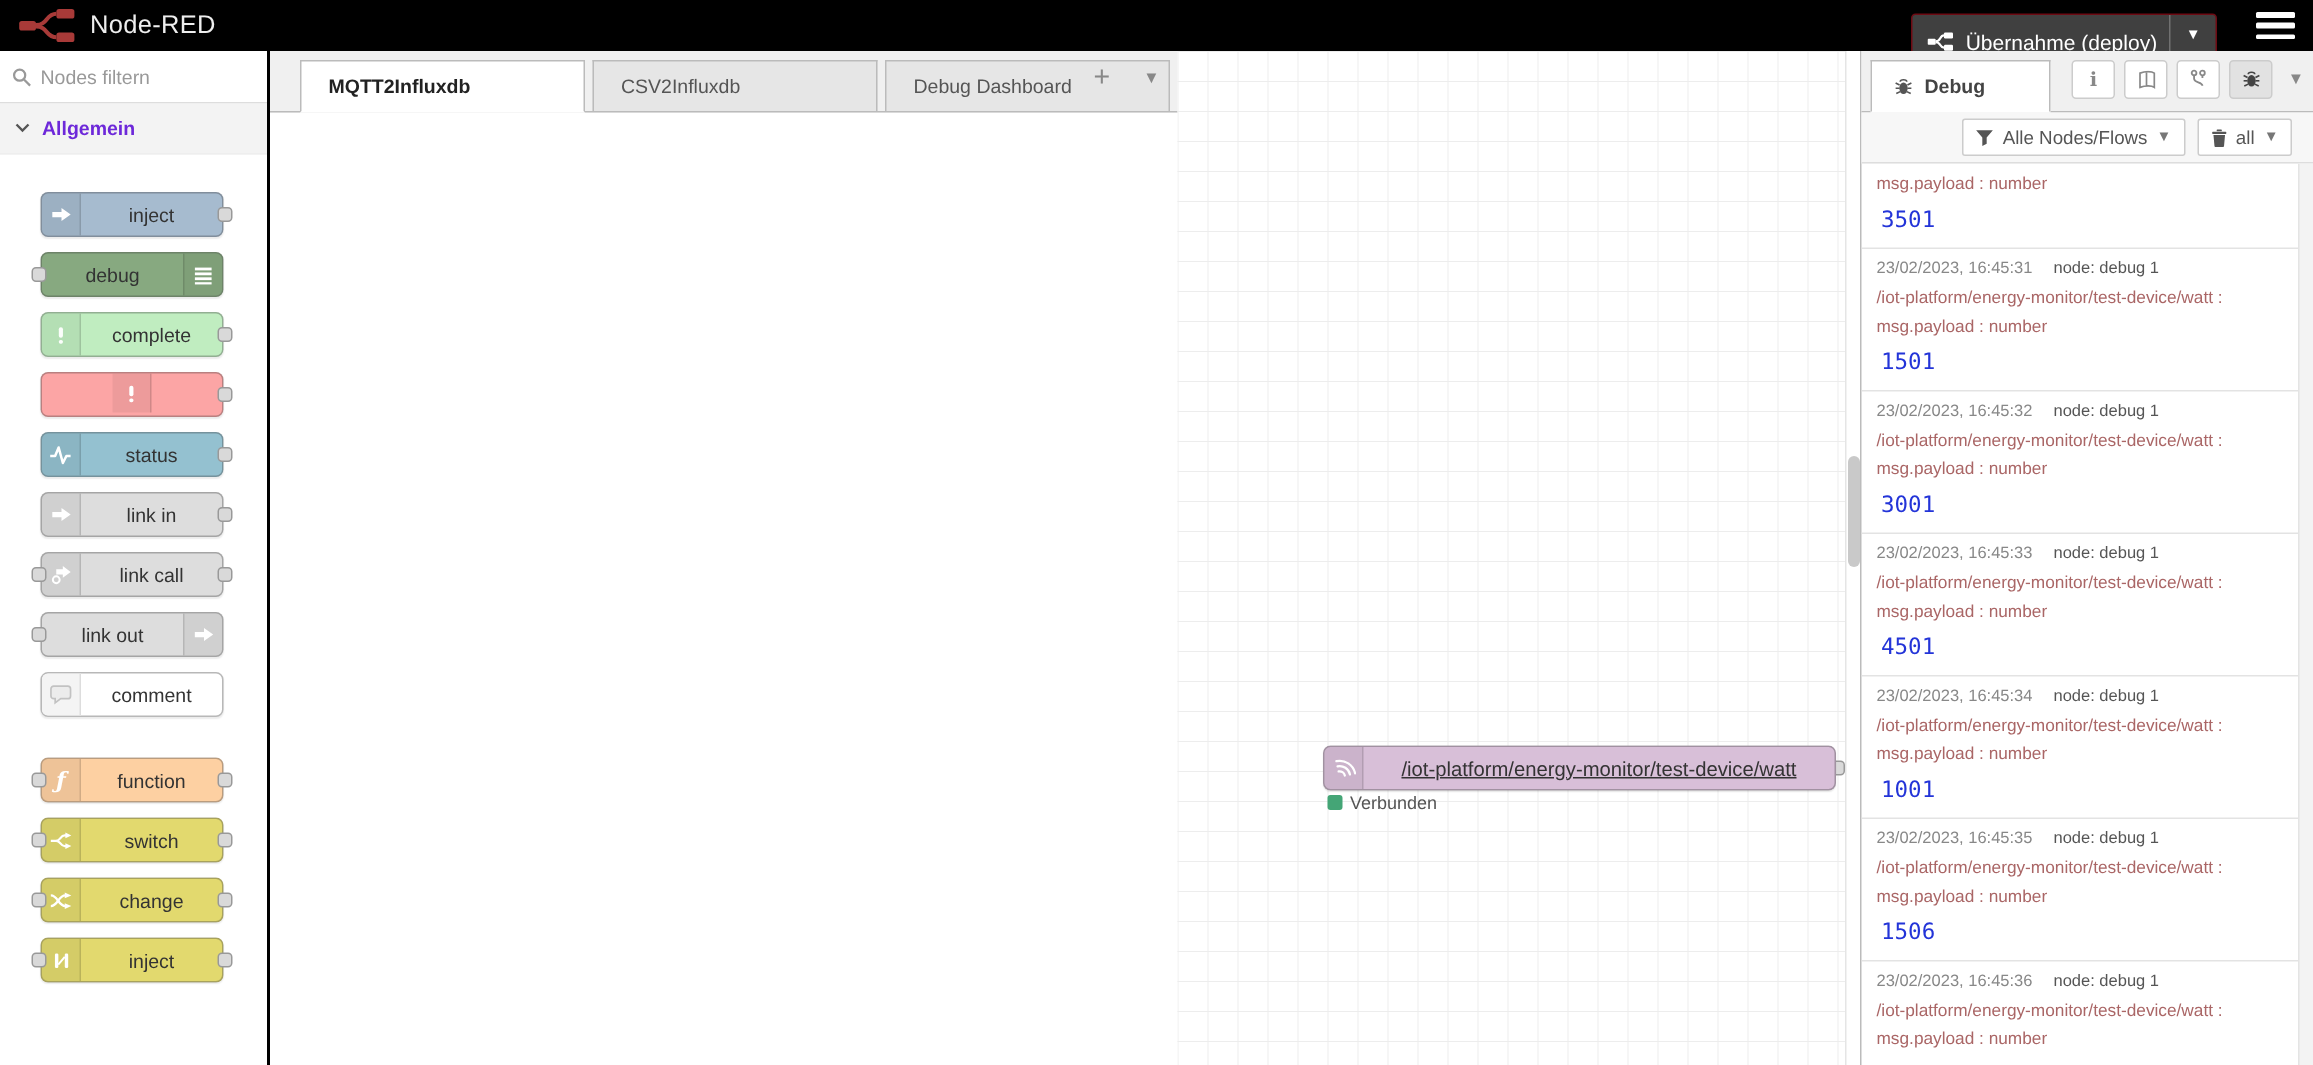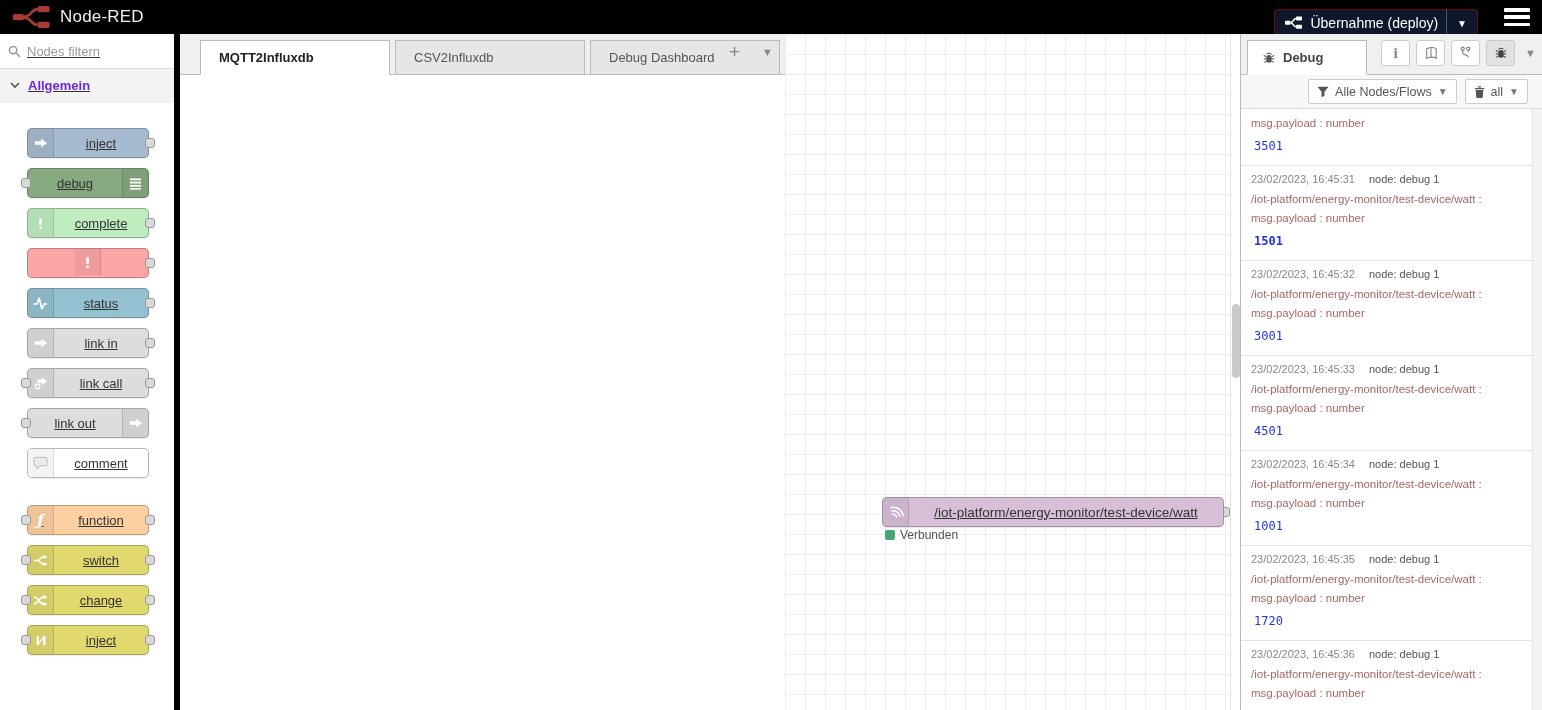--- a/index.html
+++ b/index.html
@@ -5,31 +5,31 @@
   * { margin:0; padding:0; box-sizing:border-box; }
   html,body { width:1542px; height:710px; overflow:hidden; }
   body { font-family:"Liberation Sans", sans-serif; background:#fff; color:#333; }
   #app { width:1542px; height:710px; display:flex; flex-direction:column; }
 
   
   .header { height:34px; background:#000; display:flex; align-items:center; padding:0 8px 0 12px; flex:0 0 34px; }
   .logo { display:flex; align-items:center; gap:8px; }
   .logo-title { color:#eee; font-size:17px; letter-spacing:.2px; }
   .header-spacer { flex:1; }
-  .deploy-btn { height:28px; background:#0f172a; border:1px solid #6e0a13; border-radius:3px; display:flex; align-items:center; color:#fff; font-size:14px; padding:0 0 0 10px; cursor:pointer; margin-right:26px;margin-top:12px; }
+  .deploy-btn { height:28px; background:#404040; border:1px solid #6e0a13; border-radius:3px; display:flex; align-items:flex-end; color:#fff; font-size:14px; padding:0 0 0 10px; cursor:pointer; margin-right:26px;margin-top:12px; }
   .deploy-btn .dlabel { margin:0 8px 0 8px; }
   .deploy-caret { padding:0 10px; border-left:1px solid rgba(255,255,255,0.25); height:100%; display:flex; align-items:center; font-size:10px; color:#fff; }
   .hamburger { width:26px; height:18px; display:flex; flex-direction:column; justify-content:space-between; cursor:pointer; margin-right:4px; }
   .hamburger span { display:block; height:3.5px; background:#fff; border-radius:1px; }
 
   
   .main { flex:1; display:flex; min-height:0; }
 
   
-  .palette { width:180px; flex:0 0 180px; border-right:6px solid #000000; background:#fff; display:flex; flex-direction:column;text-decoration:underline; }
+  .palette { width:180px; flex:0 0 180px; border-right:2px solid #000000; background:#fff; display:flex; flex-direction:column; }
   .palette-search { height:35px; border-bottom:1px solid #ddd; display:flex; align-items:center; padding:0 8px; gap:6px; }
   .palette-search input { border:none; outline:none; font-size:13px; color:#555; width:130px; font-family:"Liberation Sans",sans-serif; }
   .palette-search input::placeholder { color:#999; }
   .palette-body { flex:1; overflow:hidden; }
   .psection-header { height:34px; background:#f3f3f3; border-bottom:1px solid #eee; display:flex; align-items:center; gap:8px; padding:0 10px; font-size:13px; font-weight:bold; color:#6d28d9; cursor:pointer; }
   .pnode-list { padding:25px 0 0 27px; }
   .pnode { position:relative; width:122px; height:30px; margin-bottom:10px; cursor:move; }
   .pnode-body { width:100%; height:100%; border:1px solid rgba(60,60,60,0.35); border-radius:5px; display:flex; align-items:center; overflow:hidden; box-shadow:0 1px 1px rgba(0,0,0,0.08); }
   .nicon { width:26px; height:100%; background:rgba(0,0,0,0.06); display:flex; align-items:center; justify-content:center; flex:0 0 26px; }
   .nicon.ileft { border-right:1px solid rgba(0,0,0,0.12); }
@@ -74,21 +74,21 @@
   .dp-toolbar { height:34px; flex:0 0 34px; background:#f7f7f7; border-bottom:1px solid #ddd; display:flex; align-items:center; justify-content:flex-end; gap:8px; padding:0 14px 0 8px; }
   .tool-btn { height:25px; background:#fff; border:1px solid #ccc; border-radius:2px; display:flex; align-items:center; gap:6px; padding:0 8px; font-size:12.5px; color:#555; cursor:pointer; }
   .tool-btn .caret { font-size:10px; color:#777; }
   .dp-messages { flex:1; overflow:hidden; position:relative; padding-right:10px; }
   .dp-gutter { position:absolute; right:0; top:0; bottom:0; width:10px; background:#f3f3f3; border-left:1px solid #e4e4e4; }
   .dmsg { border-bottom:1px solid #e3e3e3; padding:7px 4px 9px 10px; }
   .dmsg .meta { font-size:11px; margin-bottom:5px; }
   .dmsg .meta .ts { color:#888; margin-right:14px; }
   .dmsg .meta .nd { color:#555; }
   .dmsg .topic, .dmsg .plabel { font-size:11.5px; line-height:19px; }
-  .dmsg .val { font-family:"DejaVu Sans Mono", monospace; font-size:12px; line-height:20px; margin-top:3px; padding-left:3px; }
+  .dmsg .val { font-family:"DejaVu Sans Mono", monospace; font-size:15px; line-height:20px; margin-top:3px; padding-left:3px; }
   .dmsg.partial { padding-top:5px; }
 </style>
 </head>
 <body>
 
 <div id="app">
 
   <div class="header">
     <div class="logo">
       <svg width="40" height="24" viewBox="0 0 24 15">
@@ -514,21 +514,21 @@
 
         <div class="dmsg partial">
           <div class="plabel" style="color:#aa6666;">msg.payload : number</div>
           <div class="val" style="color:#2334d8;">3501</div>
         </div>
 
         <div class="dmsg">
           <div class="meta"><span class="ts">23/02/2023, 16:45:31</span><span class="nd">node: debug 1</span></div>
           <div class="topic" style="color:#aa6666;">/iot-platform/energy-monitor/test-device/watt :</div>
           <div class="plabel" style="color:#aa6666;">msg.payload : number</div>
-          <div class="val" style="color:#2334d8;font-weight:bold;">1501</div>
+          <div class="val" style="color:#2334d8;">1501</div>
         </div>
 
         <div class="dmsg">
           <div class="meta"><span class="ts">23/02/2023, 16:45:32</span><span class="nd">node: debug 1</span></div>
           <div class="topic" style="color:#aa6666;">/iot-platform/energy-monitor/test-device/watt :</div>
           <div class="plabel" style="color:#aa6666;">msg.payload : number</div>
           <div class="val" style="color:#2334d8;">3001</div>
         </div>
 
         <div class="dmsg">
@@ -542,21 +542,21 @@
           <div class="meta"><span class="ts">23/02/2023, 16:45:34</span><span class="nd">node: debug 1</span></div>
           <div class="topic" style="color:#aa6666;">/iot-platform/energy-monitor/test-device/watt :</div>
           <div class="plabel" style="color:#aa6666;">msg.payload : number</div>
           <div class="val" style="color:#2334d8;">1001</div>
         </div>
 
         <div class="dmsg">
           <div class="meta"><span class="ts">23/02/2023, 16:45:35</span><span class="nd">node: debug 1</span></div>
           <div class="topic" style="color:#aa6666;">/iot-platform/energy-monitor/test-device/watt :</div>
           <div class="plabel" style="color:#aa6666;">msg.payload : number</div>
-          <div class="val" style="color:#2334d8;">1720</div>
+          <div class="val" style="color:#2334d8;">1506</div>
         </div>
 
         <div class="dmsg">
           <div class="meta"><span class="ts">23/02/2023, 16:45:36</span><span class="nd">node: debug 1</span></div>
           <div class="topic" style="color:#aa6666;">/iot-platform/energy-monitor/test-device/watt :</div>
           <div class="plabel" style="color:#aa6666;">msg.payload : number</div>
           <div class="val" style="color:#2334d8;">4001</div>
         </div>
 
         <div class="dp-gutter"></div>

